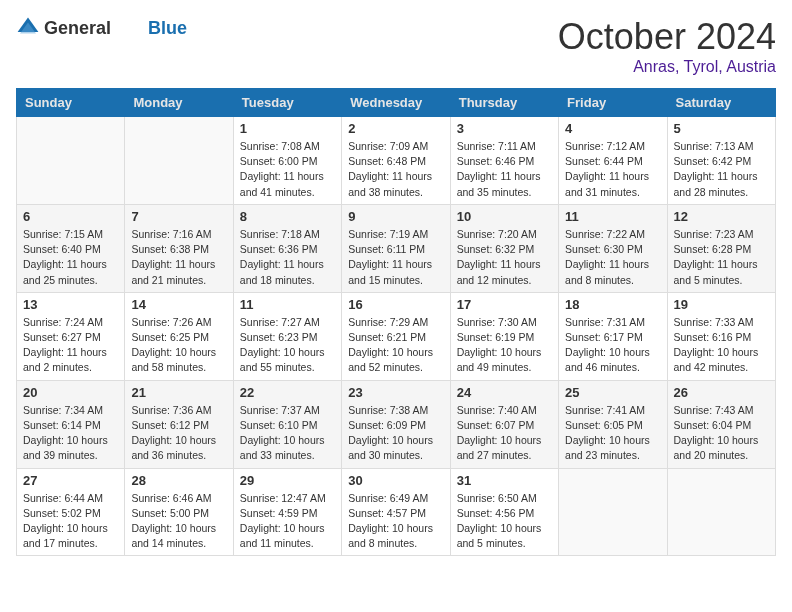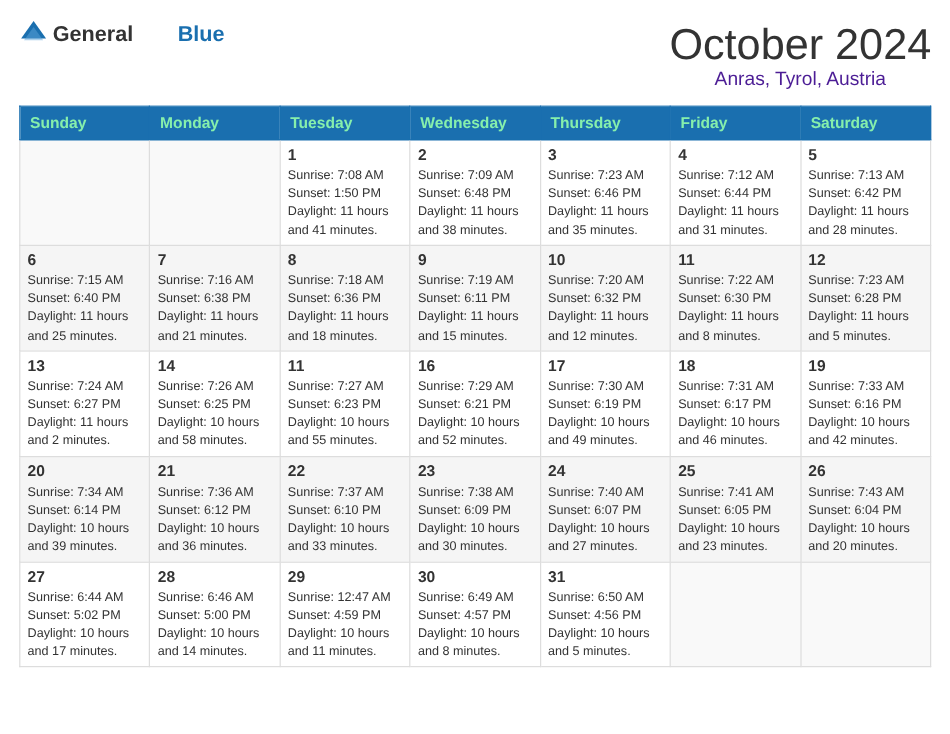--- a/index.html
+++ b/index.html
@@ -30,39 +30,39 @@
       font-size: 18px;
       font-weight: bold;
       color: #1a6faf;
       padding-left: 37px;
     }
     .logo-icon {
       width: 24px;
       height: 24px;
     }
     .title-area {
-      text-align: center;
+      text-align: right;
     }
     .month-title {
       font-size: 36px;
       font-weight: normal;
       color: #333;
     }
     .location-title {
       font-size: 16px;
       color: #4c1d95;
     }
     .calendar {
       width: 100%;
       border-collapse: collapse;
       border: 1px solid #ccc;
     }
     .calendar th {
       background-color: #1a6faf;
-      color: #86efac;
+      color: #e5e5e5;
       font-size: 13px;
       font-weight: bold;
       padding: 6px 8px;
       text-align: left;
       border: 1px solid #1a6faf;
     }
     .calendar td {
       vertical-align: top;
       border: 1px solid #ddd;
       padding: 4px 6px;
@@ -124,32 +124,32 @@
         <th>Saturday</th>
       </tr>
   </thead>
   <tbody id="calendar-body">
   <tr>
         <td class="empty"></td>
         <td class="empty"></td>
         <td>
           <span class="day-num">1</span>
           <div class="day-info">Sunrise: 7:08 AM
-Sunset: 1:50 PM
+Sunset: 6:00 PM
 Daylight: 11 hours and 41 minutes.</div>
         </td>
         <td>
           <span class="day-num">2</span>
           <div class="day-info">Sunrise: 7:09 AM
 Sunset: 6:48 PM
 Daylight: 11 hours and 38 minutes.</div>
         </td>
         <td>
           <span class="day-num">3</span>
-          <div class="day-info">Sunrise: 7:23 AM
+          <div class="day-info">Sunrise: 7:11 AM
 Sunset: 6:46 PM
 Daylight: 11 hours and 35 minutes.</div>
         </td>
         <td>
           <span class="day-num">4</span>
           <div class="day-info">Sunrise: 7:12 AM
 Sunset: 6:44 PM
 Daylight: 11 hours and 31 minutes.</div>
         </td>
         <td>

